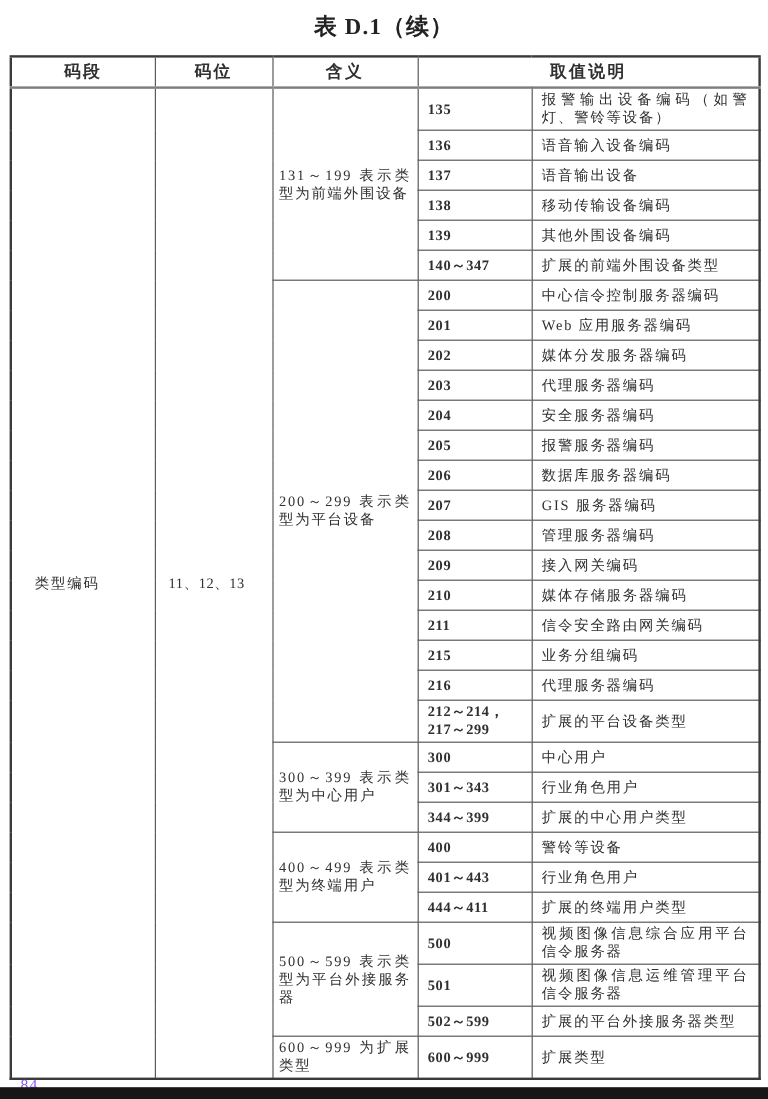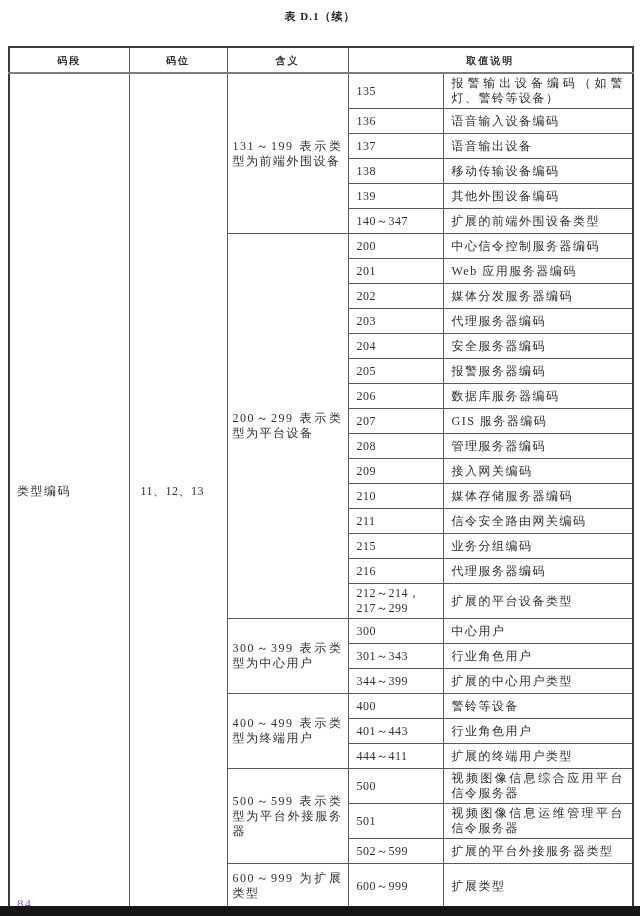--- a/index.html
+++ b/index.html
@@ -3,44 +3,44 @@
 <meta charset="utf-8">
 <style>
   html,body{margin:0;padding:0;}
   body{
     width:640px;height:916px;position:relative;background:#ffffff;
     font-family:"Liberation Serif","DejaVu Serif",serif;
     color:#2d2d2d;overflow:hidden;
   }
   .page-title{
     position:absolute;top:9px;left:0;width:640px;text-align:center;
-    font-size:11px;font-weight:bold;letter-spacing:1px;color:#222;
+    font-size:19px;font-weight:bold;letter-spacing:1px;color:#222;
   }
   table.coding-table{
     position:absolute;left:8px;top:46px;width:624px;
     border-collapse:collapse;table-layout:fixed;
     border:2px solid #3a3a3a;
   }
   .coding-table th,.coding-table td{
     border:1px solid #5a5a5a;
     font-size:12px;line-height:15px;
     padding:2px 8px;vertical-align:middle;
     letter-spacing:1.5px;color:#303030;
     overflow:hidden;
   }
   .coding-table th{
-    font-weight:bold;text-align:center;font-size:10px;
+    font-weight:bold;text-align:center;font-size:14px;
     letter-spacing:2px;height:20px;
     border-bottom:2px solid #7d7d7d;border-top:2px solid #3a3a3a;
   }
   .coding-table tr{height:25px;}
-  td.col-seg{width:120px;padding-left:7px;vertical-align:middle;font-family:Liberation Serif, serif;}
+  td.col-seg{width:120px;padding-left:19px;vertical-align:middle;font-family:Liberation Serif, serif;}
   td.col-pos{width:98px;padding-left:11px;letter-spacing:0.5px;}
-  td.col-meaning{width:121px;padding:7px 5px;text-align:justify;}
-  td.col-value{width:95px;white-space:pre-line;letter-spacing:0.5px;}
+  td.col-meaning{width:121px;padding:2px 5px;text-align:justify;}
+  td.col-value{width:95px;white-space:pre-line;letter-spacing:0.5px;font-weight:bold;}
   td.col-desc{width:190px;text-align:justify;}
   .page-number{
     position:absolute;left:17px;top:896px;font-size:13px;color:#8b5cf6;
     letter-spacing:1px;
   }
   .scan-bar{
     position:absolute;left:0;top:906px;width:640px;height:10px;background:#161616;
   }
 </style>
 </head>

